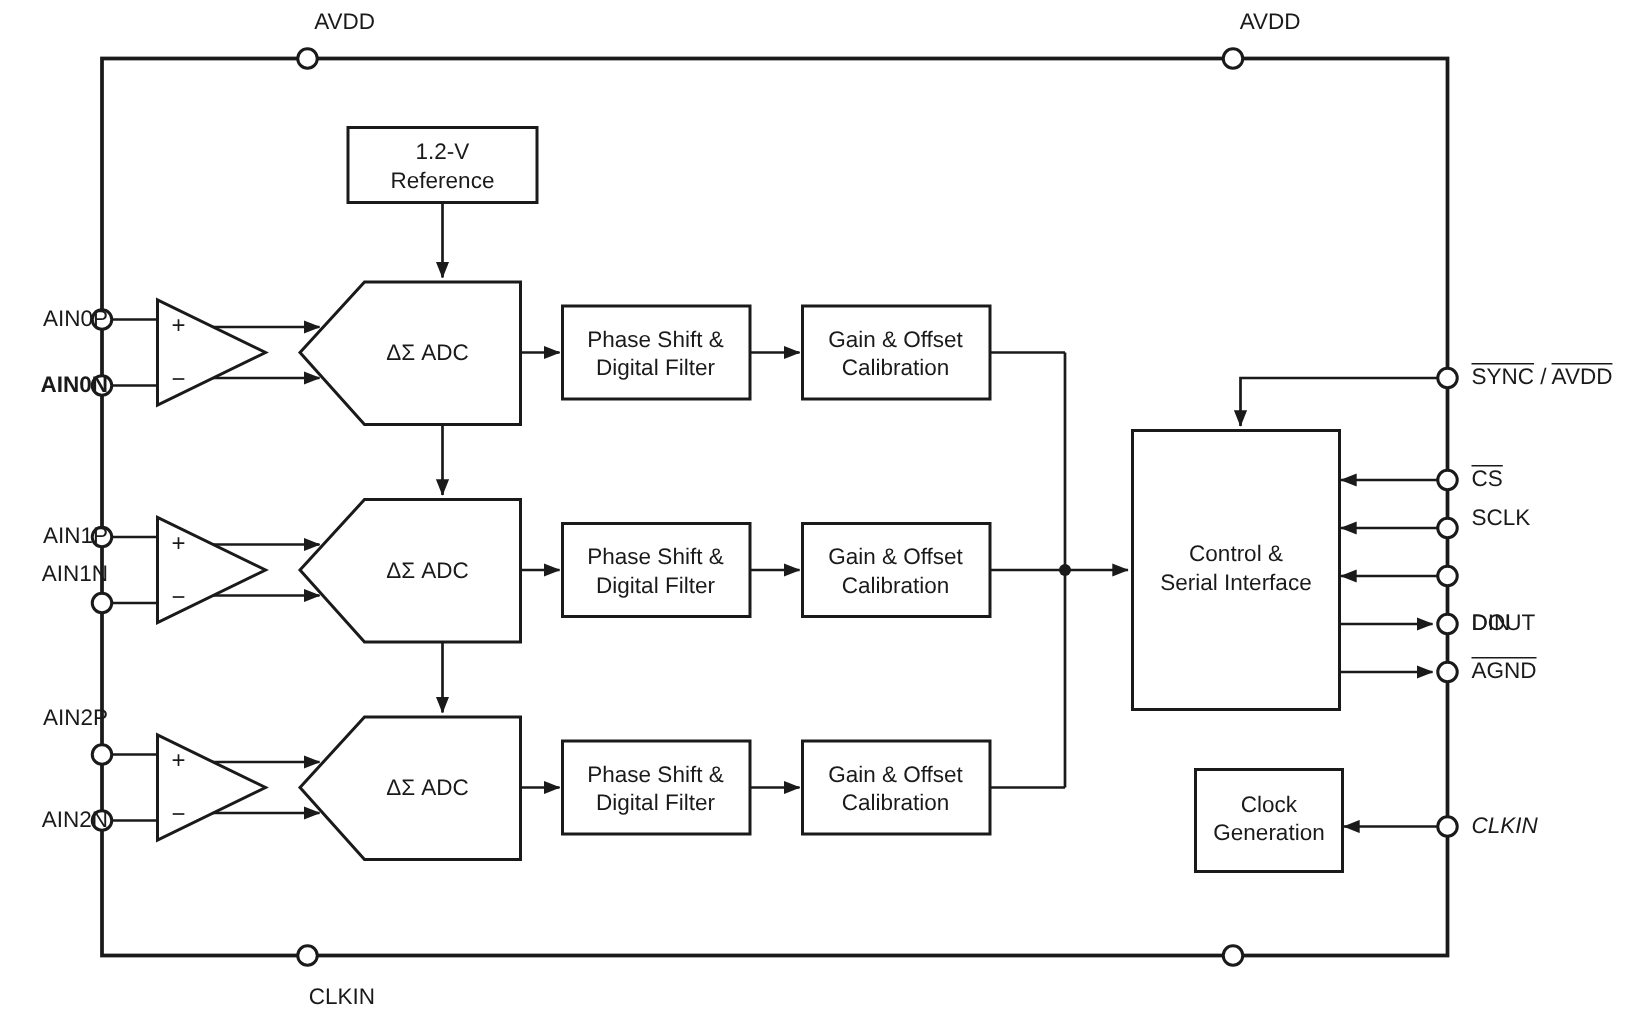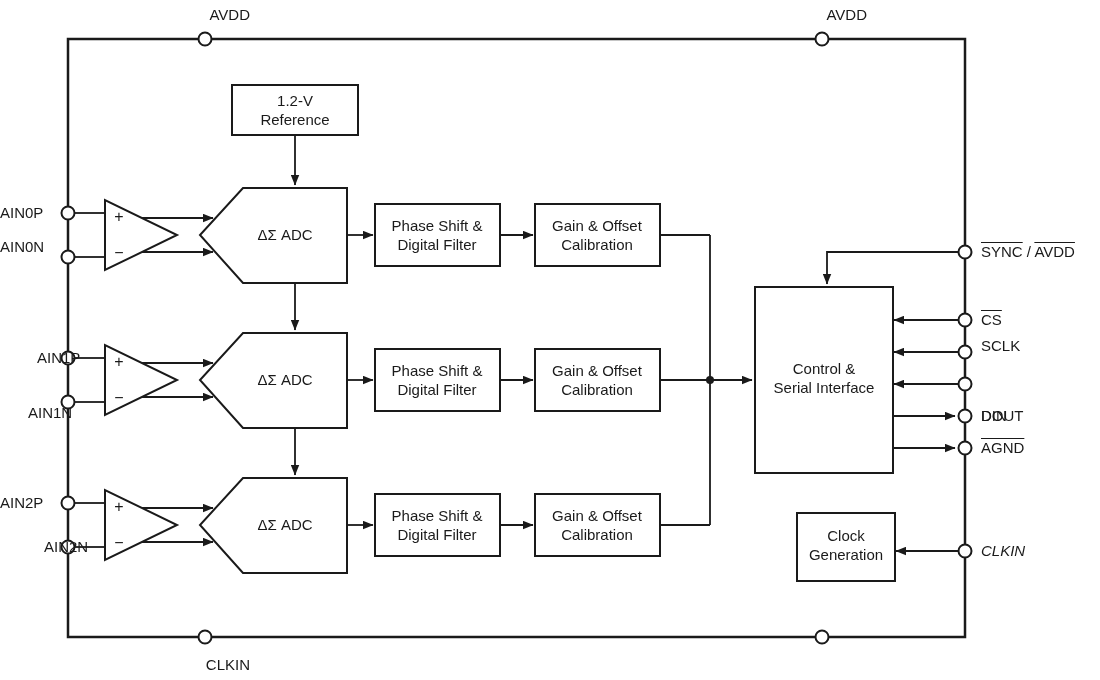--- a/index.html
+++ b/index.html
@@ -11,21 +11,21 @@
   .blk{fill:#ffffff;stroke:#1a1a1a;stroke-width:2;}
   .bound{fill:none;stroke:#1a1a1a;stroke-width:2.5;}
   .wire{fill:none;stroke:#1a1a1a;stroke-width:1.8;}
   .pin{fill:#ffffff;stroke:#1a1a1a;stroke-width:2;}
   .dot{fill:#1a1a1a;stroke:none;}
   text{font-family:"Liberation Sans",sans-serif;font-size:15px;fill:#1a1a1a;}
   text.sign{font-size:16px;}
   .pin-label{
     position:absolute;font-size:15px;line-height:18px;color:#1a1a1a;white-space:pre;
   }
-  .pl-left{left:0;width:72px;text-align:left;}
+  .pl-left{left:0;width:72px;text-align:right;}
   .pl-right{left:981px;}
   .pl-center{width:90px;text-align:right;}
   .ol{text-decoration:overline;}
 </style>
 </head>
 <body>
 
 <div class="stage">
 
   <svg width="1100" height="680" viewBox="0 0 1100 680">
@@ -162,25 +162,25 @@
     <text class="sign" x="119" y="512" text-anchor="middle">+</text>
     <text class="sign" x="119" y="548" text-anchor="middle">−</text>
   </svg>
 
   <div class="pin-label pl-center" style="left:160px;top:6px;"><span>AVDD</span></div>
   <div class="pin-label pl-center" style="left:777px;top:6px;"><span>AVDD</span></div>
   <div class="pin-label pl-center" style="left:160px;top:656px;"><span>CLKIN</span></div>
   <div class="pin-label pl-center" style="left:777px;top:656px;margin-top:33px;"><span>DGND</span></div>
 
   <div class="pin-label pl-left" style="top:204px;"><span>AIN0P</span></div>
-  <div class="pin-label pl-left" style="top:238px;"><span>AIN0N</span></div>
-  <div class="pin-label pl-left" style="top:349px;padding-left:37px;"><span>AIN1P</span></div>
-  <div class="pin-label pl-left" style="top:404px;margin-left:28px;"><span>AIN1N</span></div>
-  <div class="pin-label pl-left" style="top:494px;"><span>AIN2P</span></div>
-  <div class="pin-label pl-left" style="top:538px;margin-left:44px;"><span>AIN2N</span></div>
+  <div class="pin-label pl-left" style="top:248px;font-weight:bold;"><span>AIN0N</span></div>
+  <div class="pin-label pl-left" style="top:349px;"><span>AIN1P</span></div>
+  <div class="pin-label pl-left" style="top:374px;"><span>AIN1N</span></div>
+  <div class="pin-label pl-left" style="top:470px;"><span>AIN2P</span></div>
+  <div class="pin-label pl-left" style="top:538px;"><span>AIN2N</span></div>
 
   <div class="pin-label pl-right" style="top:243px;"><span class="ol">SYNC</span><span> / </span><span class="ol">AVDD</span></div>
   <div class="pin-label pl-right" style="top:311px;"><span class="ol">CS</span></div>
   <div class="pin-label pl-right" style="top:337px;"><span>SCLK</span></div>
   <div class="pin-label pl-right" style="top:375px;margin-top:32px;"><span>DIN</span></div>
   <div class="pin-label pl-right" style="top:407px;"><span>DOUT</span></div>
   <div class="pin-label pl-right" style="top:439px;"><span class="ol">AGND</span></div>
   <div class="pin-label pl-right" style="top:542px;font-style:italic;"><span>CLKIN</span></div>
 
 </div>

